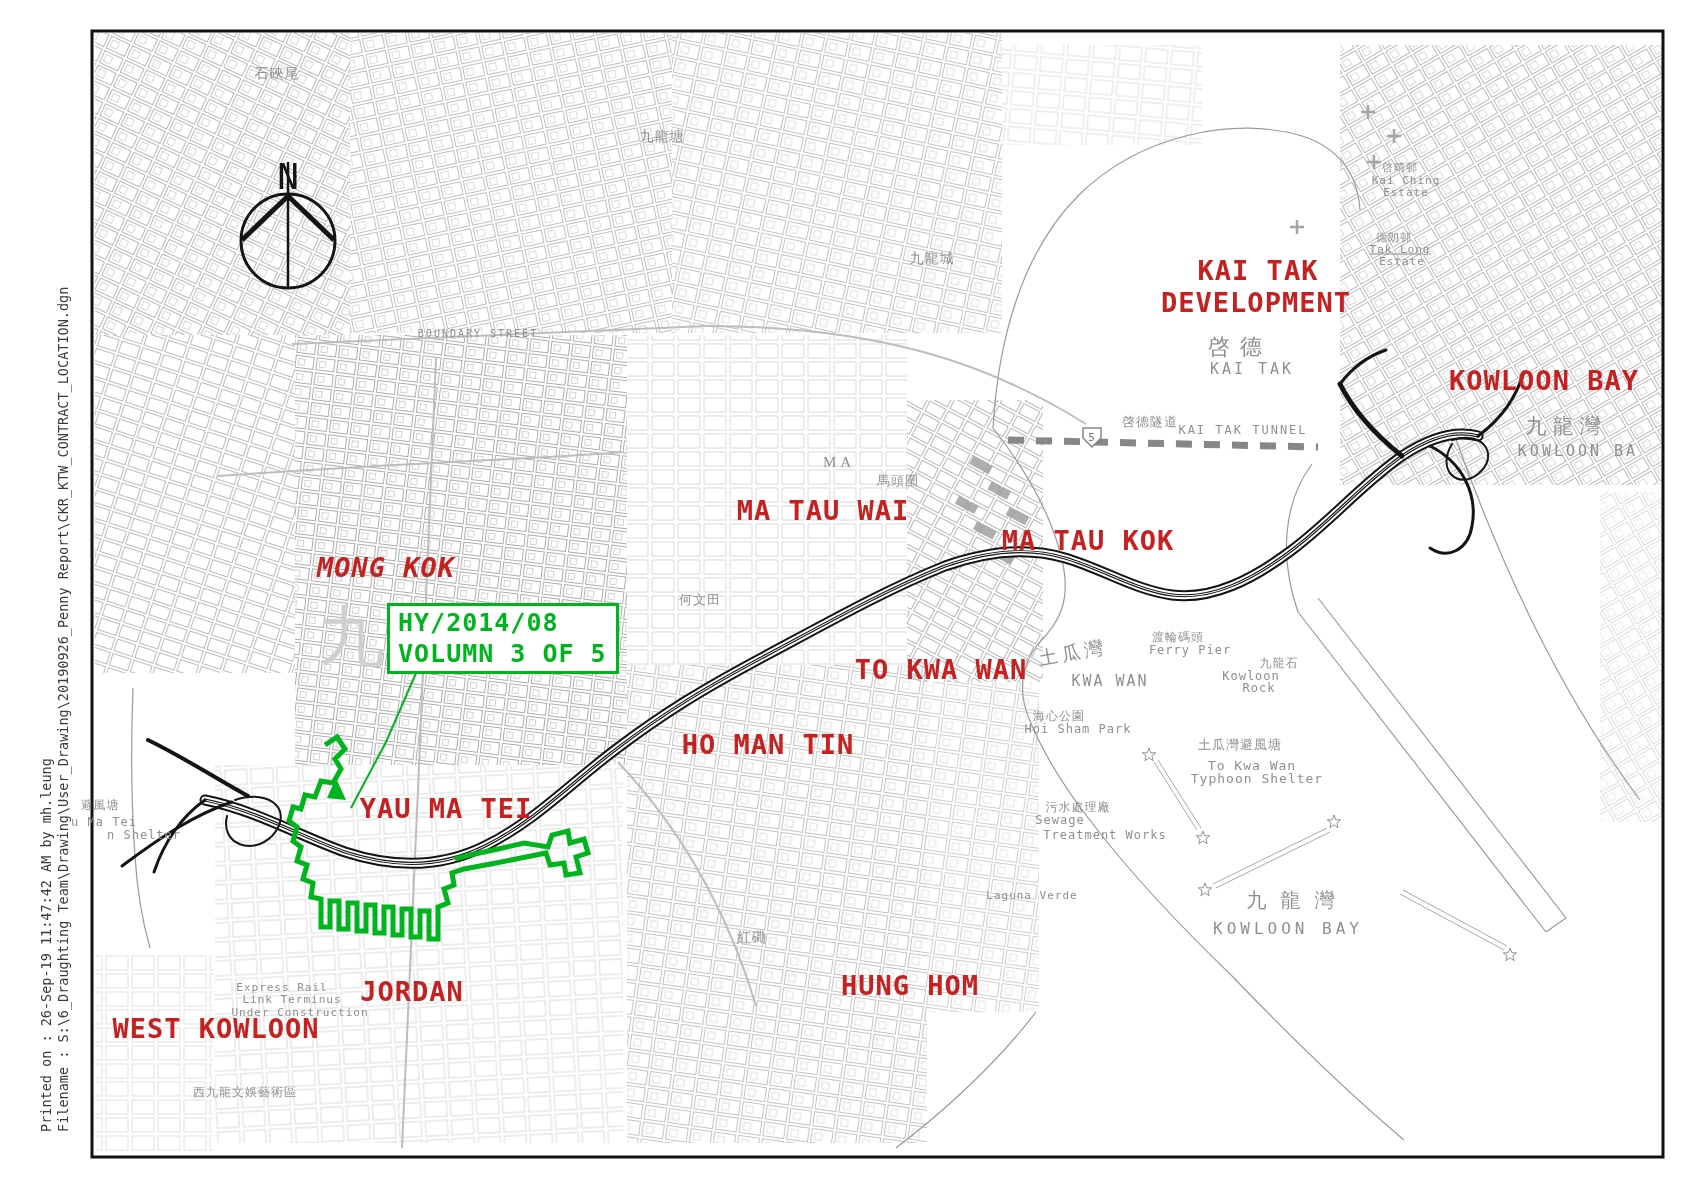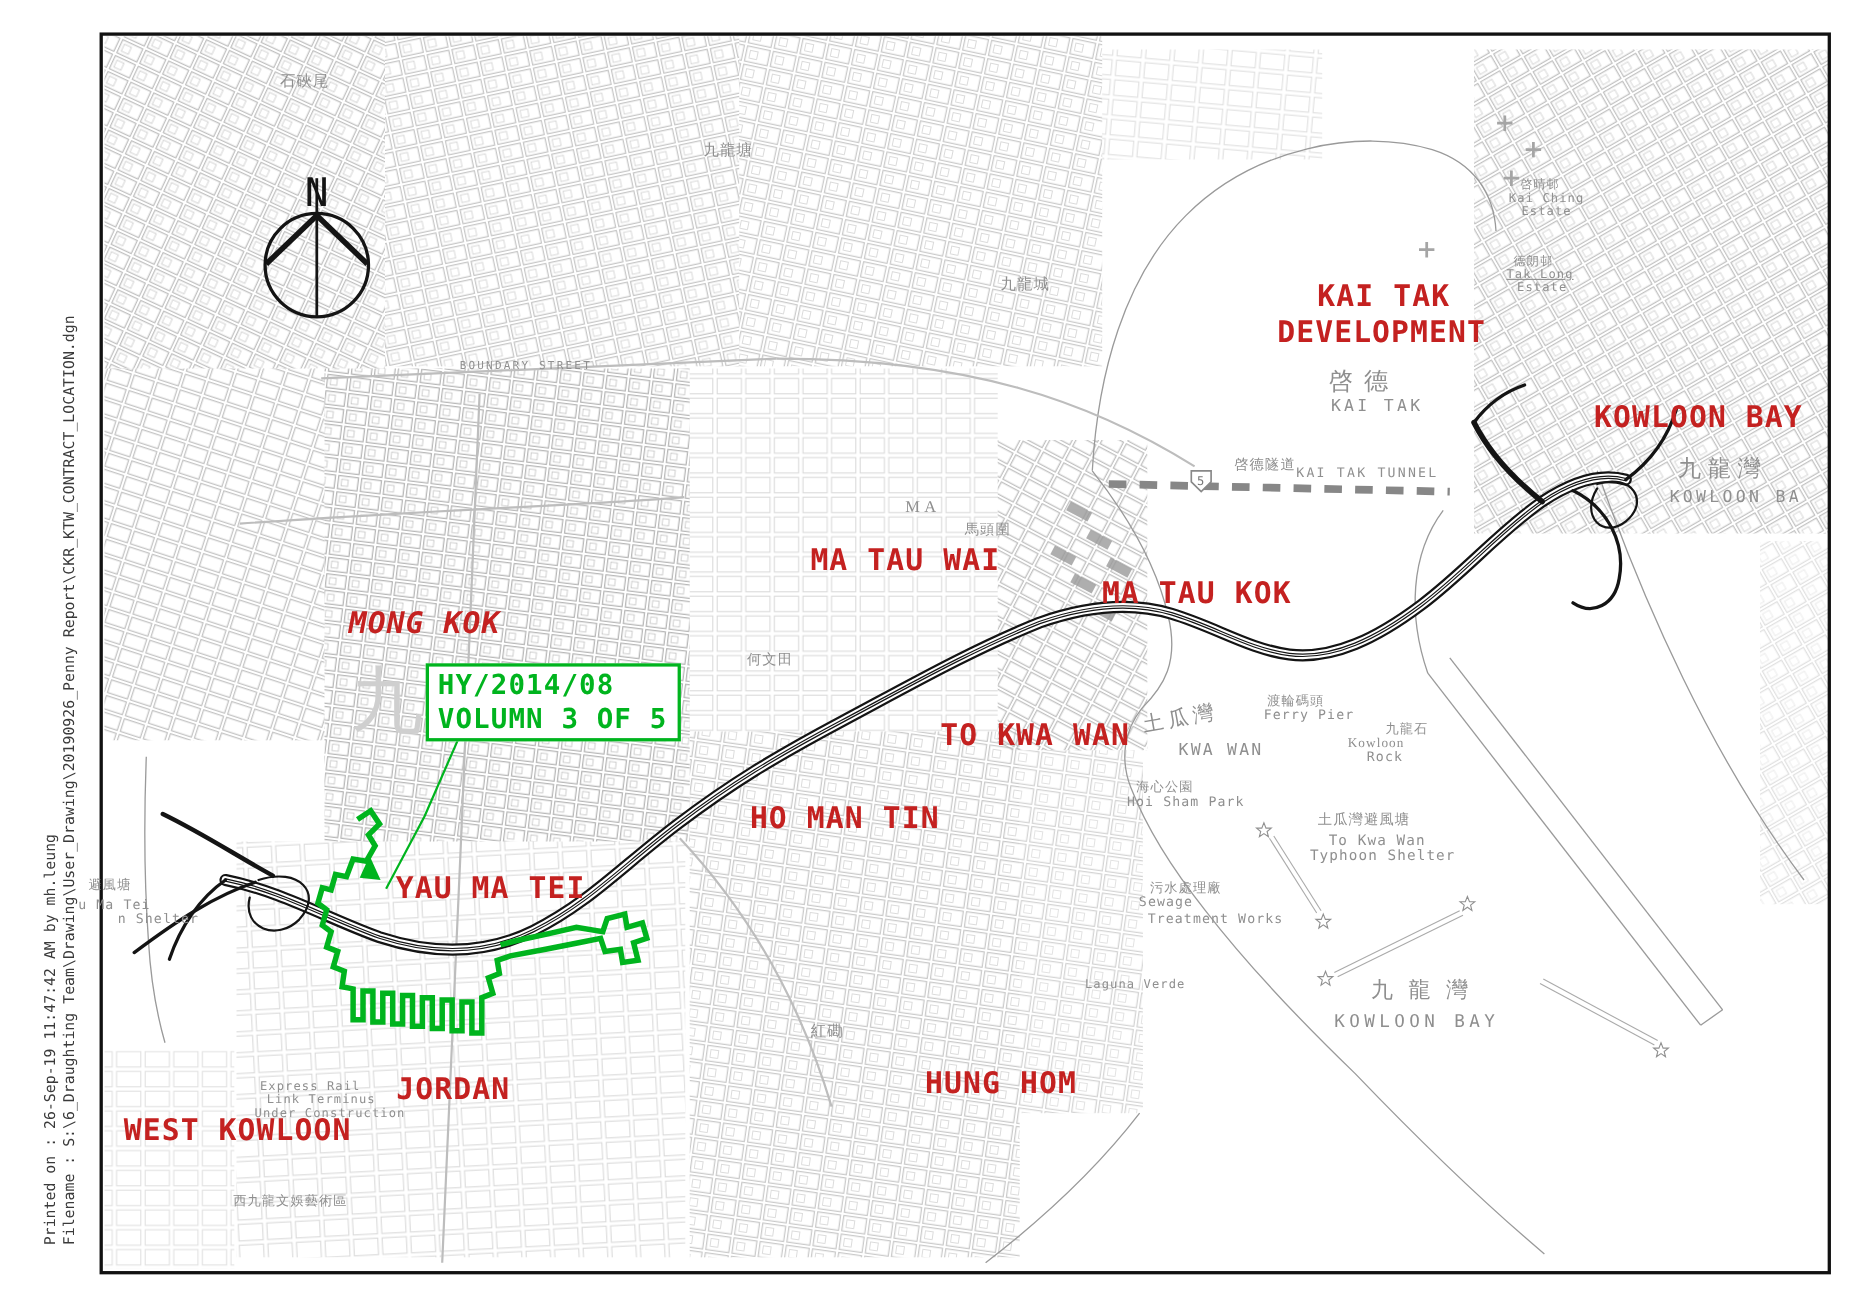--- a/index.html
+++ b/index.html
@@ -199,42 +199,42 @@
       <div class="gray-label" style="left: 1252px; top: 369px; font-size: 15px; letter-spacing: 3px;">KAI TAK</div>
       <div class="gray-label" style="left: 1566px; top: 426px; font-size: 21px; letter-spacing: 6px;">九龍灣</div>
       <div class="gray-label" style="left: 1578px; top: 451px; font-size: 15px; letter-spacing: 3px;">KOWLOON BA</div>
       <div class="gray-label" style="left: 898px; top: 481px; font-size: 13px;">馬頭圍</div>
       <div class="gray-label" style="left: 839px; top: 462px; font-size: 15px; letter-spacing: 4px; font-family: Liberation Serif, serif;">MA</div>
       <div class="gray-label" style="left: 1073px; top: 653px; font-size: 19px; letter-spacing: 4px; transform: translate(-50%, -50%) rotate(-10deg);">土瓜灣</div>
       <div class="gray-label" style="left: 1110px; top: 681px; font-size: 15px; letter-spacing: 2px;">KWA WAN</div>
       <div class="gray-label" style="left: 1178px; top: 637px; font-size: 12px;">渡輪碼頭</div>
       <div class="gray-label" style="left: 1190px; top: 650px; font-size: 12px;">Ferry Pier</div>
       <div class="gray-label" style="left: 1247px; top: 663px; font-size: 12px; margin-left: 32px;">九龍石</div>
-      <div class="gray-label" style="left: 1251px; top: 676px; font-size: 12px; font-family: Liberation Serif, serif;">Kowloon</div>
+      <div class="gray-label" style="left: 1251px; top: 676px; font-size: 12px;">Kowloon</div>
       <div class="gray-label" style="left: 1259px; top: 688px; font-size: 12px;">Rock</div>
       <div class="gray-label" style="left: 1059px; top: 716px; font-size: 12px;">海心公園</div>
       <div class="gray-label" style="left: 1078px; top: 729px; font-size: 12px;">Hoi Sham Park</div>
       <div class="gray-label" style="left: 1240px; top: 745px; font-size: 13px;">土瓜灣避風塘</div>
       <div class="gray-label" style="left: 1252px; top: 765px; font-size: 13px;">To Kwa Wan</div>
       <div class="gray-label" style="left: 1257px; top: 778px; font-size: 13px;">Typhoon Shelter</div>
       <div class="gray-label" style="left: 1078px; top: 807px; font-size: 12px;">污水處理廠</div>
       <div class="gray-label" style="left: 1060px; top: 820px; font-size: 12px;">Sewage</div>
       <div class="gray-label" style="left: 1105px; top: 835px; font-size: 12px;">Treatment Works</div>
       <div class="gray-label" style="left: 1291px; top: 900px; font-size: 20px;">九 龍 灣</div>
       <div class="gray-label" style="left: 1288px; top: 928px; font-size: 16px; letter-spacing: 4px;">KOWLOON BAY</div>
       <div class="gray-label" style="left: 100px; top: 805px; font-size: 12px;">避風塘</div>
       <div class="gray-label" style="left: 104px; top: 822px; font-size: 12px;">u Ma Tei</div>
       <div class="gray-label" style="left: 108px; top: 835px; font-size: 12px; margin-left: 36px;">n Shelter</div>
       <div class="gray-label" style="left: 1150px; top: 422px; font-size: 13px;">啓德隧道</div>
       <div class="gray-label" style="left: 1243px; top: 430px; font-size: 12px; letter-spacing: 2px; text-align: center;">KAI TAK TUNNEL</div>
       <div class="gray-label" style="left: 277px; top: 74px; font-size: 14px;">石硤尾</div>
       <div class="gray-label" style="left: 662px; top: 137px; font-size: 14px;">九龍塘</div>
       <div class="gray-label" style="left: 932px; top: 259px; font-size: 14px;">九龍城</div>
       <div class="gray-label" style="left: 478px; top: 333px; font-size: 10px; letter-spacing: 2px;">BOUNDARY STREET</div>
-      <div class="gray-label" style="left: 264px; top: 1092px; font-size: 12px;">西九龍文娛藝術區</div>
+      <div class="gray-label" style="left: 245px; top: 1092px; font-size: 12px;">西九龍文娛藝術區</div>
       <div class="gray-label" style="left: 282px; top: 987px; font-size: 11px;">Express Rail</div>
       <div class="gray-label" style="left: 292px; top: 999px; font-size: 11px;">Link Terminus</div>
       <div class="gray-label" style="left: 300px; top: 1012px; font-size: 11px;">Under Construction</div>
       <div class="gray-label" style="left: 700px; top: 600px; font-size: 13px;">何文田</div>
       <div class="gray-label" style="left: 752px; top: 938px; font-size: 14px;">紅磡</div>
       <div class="gray-label" style="left: 1400px; top: 167px; font-size: 11px;">啓晴邨</div>
       <div class="gray-label" style="left: 1406px; top: 180px; font-size: 11px;">Kai Ching</div>
       <div class="gray-label" style="left: 1406px; top: 192px; font-size: 11px;">Estate</div>
       <div class="gray-label" style="left: 1394px; top: 237px; font-size: 11px;">德朗邨</div>
       <div class="gray-label" style="left: 1400px; top: 249px; font-size: 11px; text-decoration: underline;">Tak Long</div>

